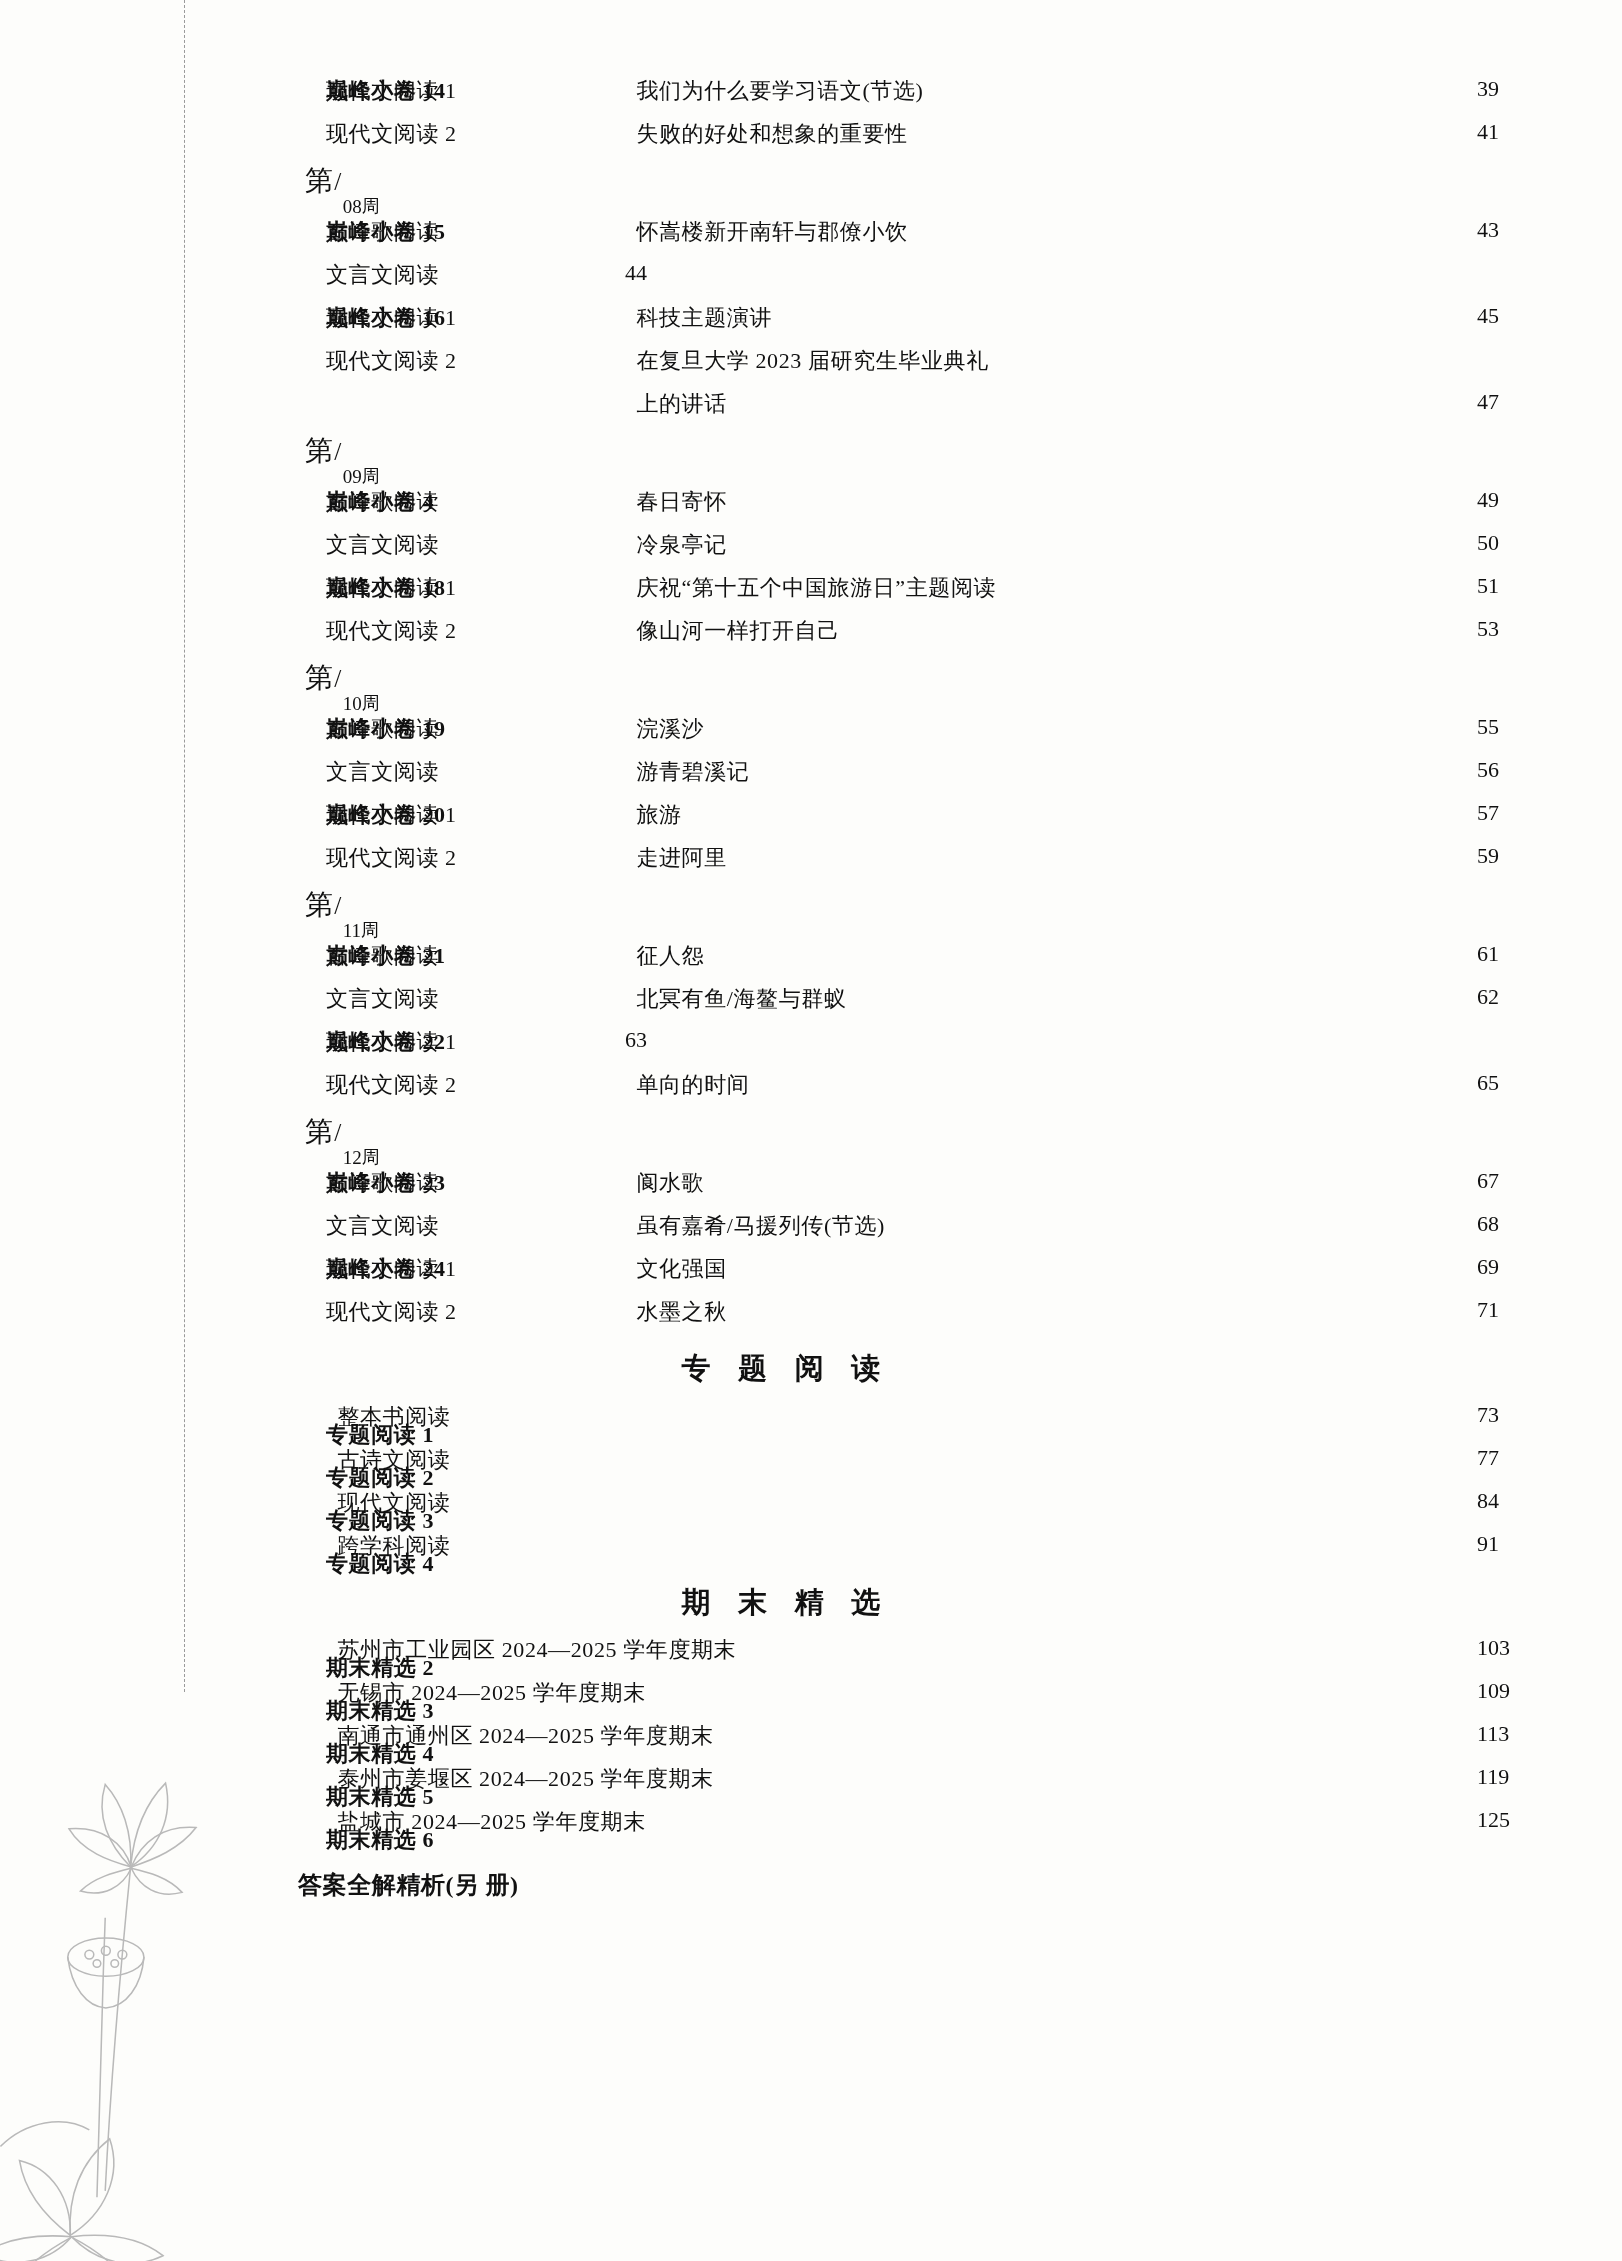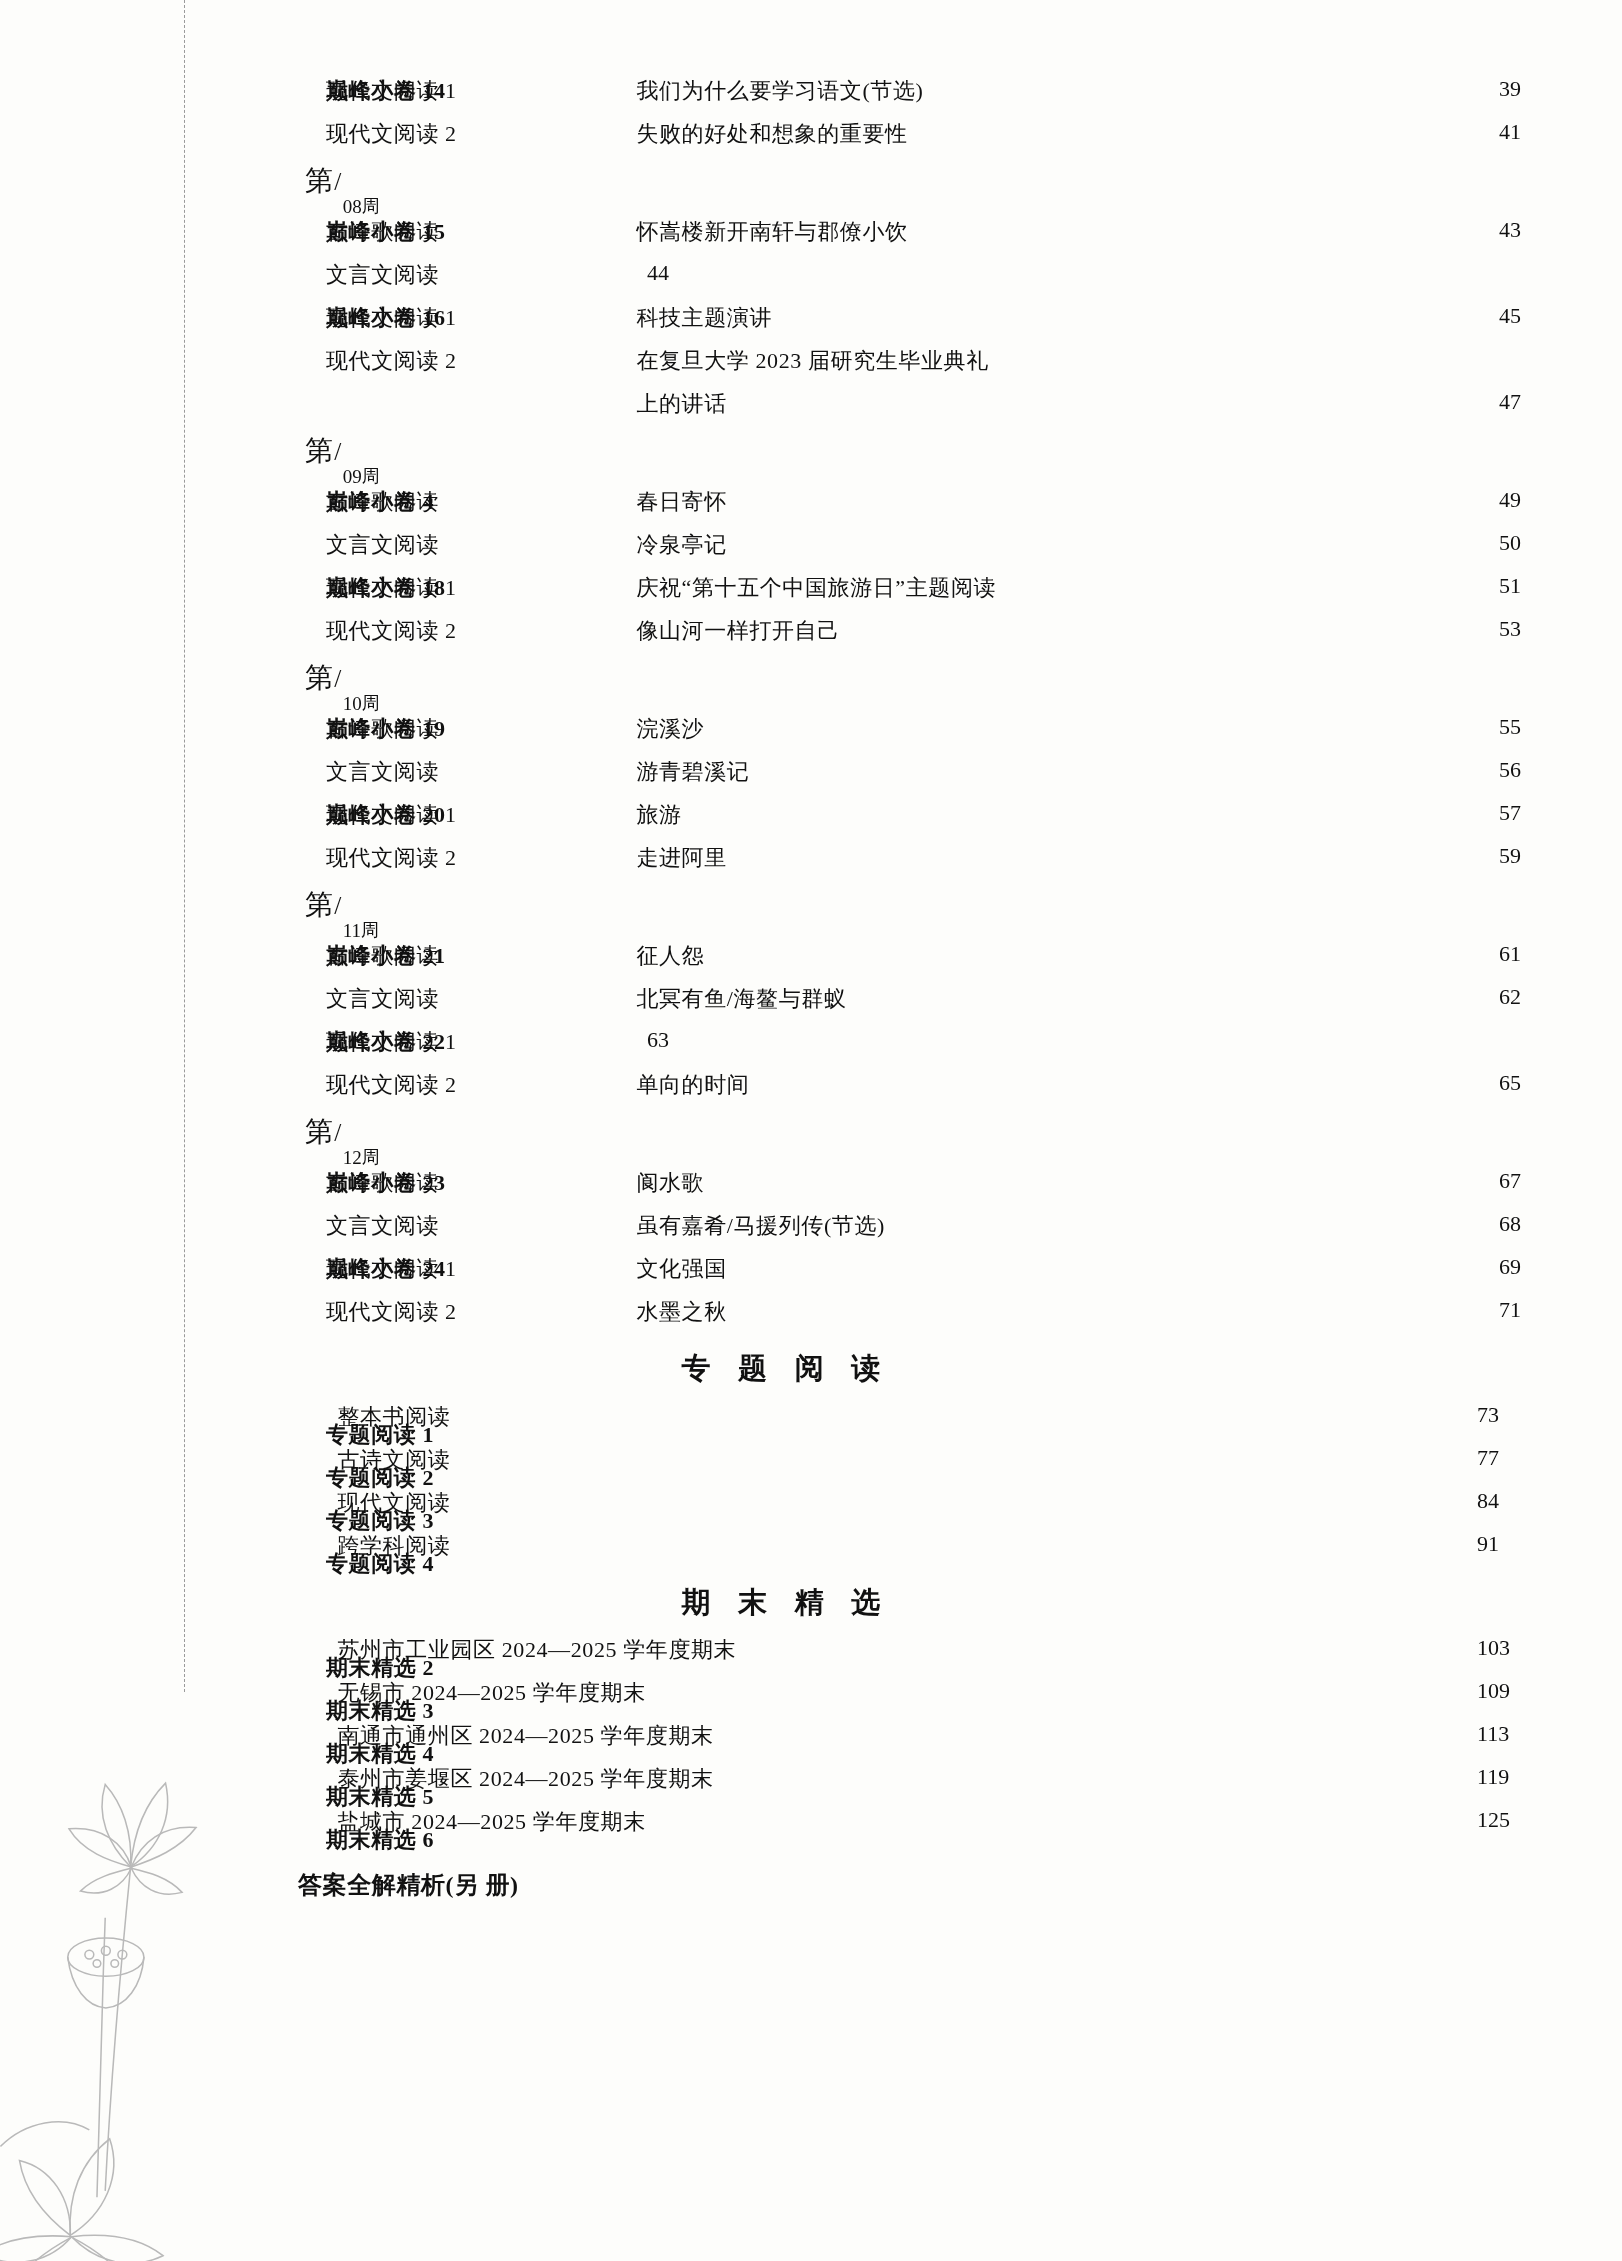--- a/index.html
+++ b/index.html
@@ -76,21 +76,21 @@
     flex: 1 1 auto;
     font-size: 22px;
     letter-spacing: 0.6px;
     box-sizing: border-box;
     padding-left: 11.4px;
     white-space: nowrap;
   }
   .col-page {
     width: 146px;
     flex: 0 0 146px;
-    text-align: right;
+    text-align: left;
     padding-right: 102px;
     box-sizing: border-box;
     font-size: 22px;
   }
   .row.cont .col-page { }
 
   
   .week {
     display: flex;
     align-items: baseline;

